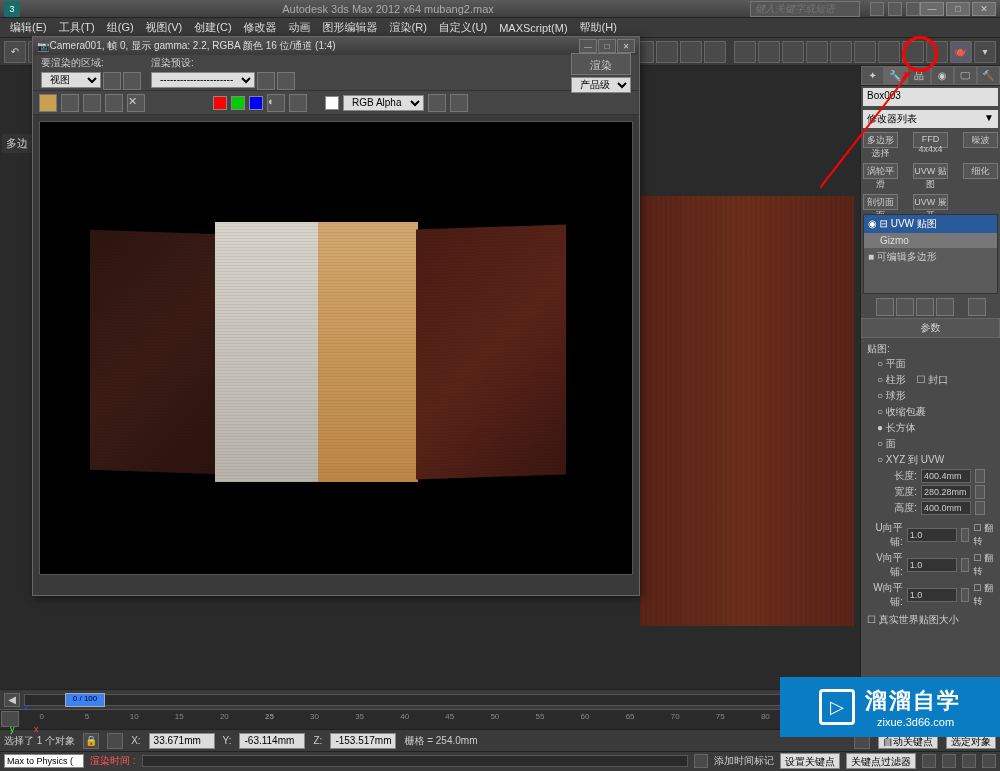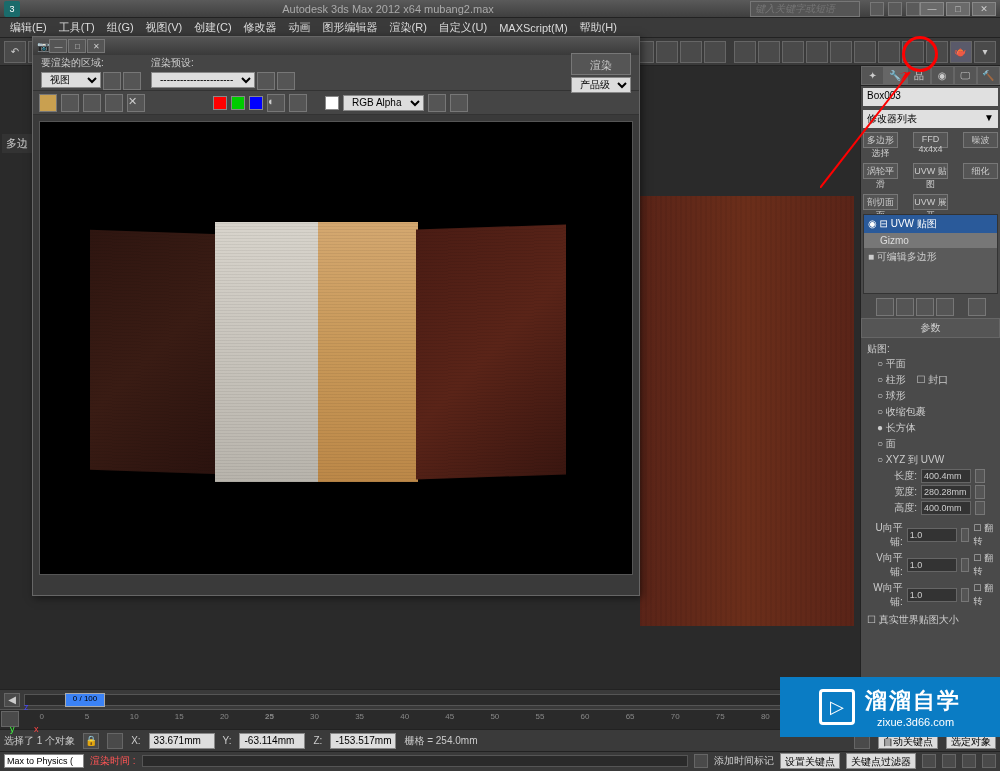--- a/index.html
+++ b/index.html
@@ -284,20 +284,21 @@
         </div>
         <div style="padding:3px 0;">☐ <span>真实世界贴图大小</span></div>
       </div>
     </div>
   </div>
 </div>
 
 <div class="render-window">
   <div class="rw-title">
     <span>📷</span>
+    <span class="rw-title-text">Camera001, 帧 0, 显示 gamma: 2.2, RGBA 颜色 16 位/通道 (1:4)</span>
     <div class="rw-title-btns">
       <div class="rw-title-btn">—</div>
       <div class="rw-title-btn">□</div>
       <div class="rw-title-btn">✕</div>
     </div>
   </div>
   <div class="rw-toolbar1">
     <div class="rw-group">
       <span class="rw-label">要渲染的区域:</span>
       <div style="display:flex; gap:2px;">

